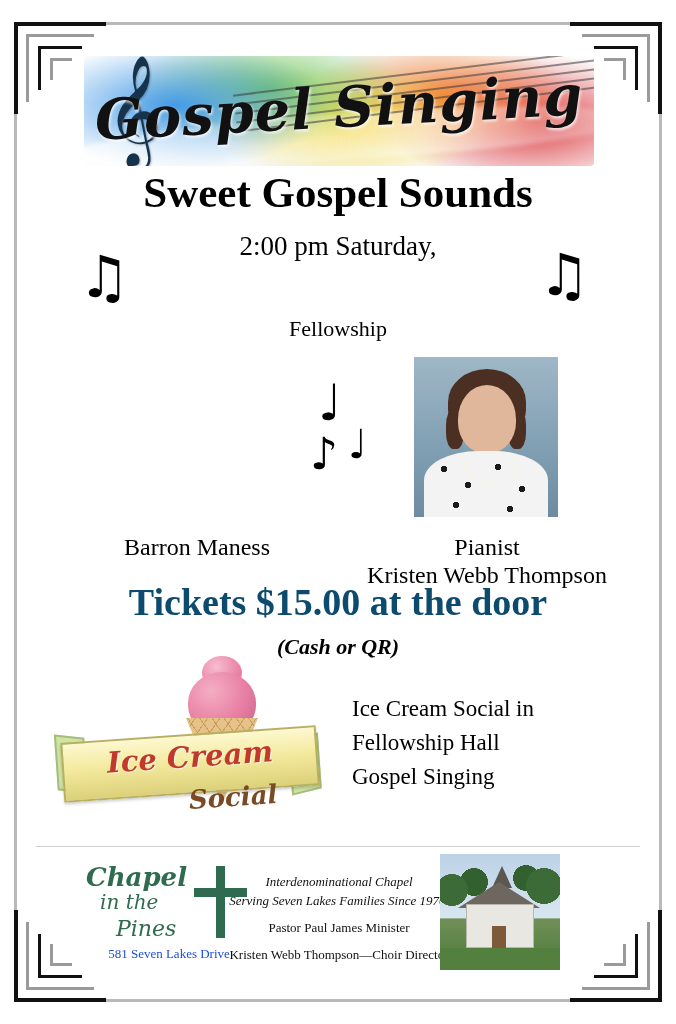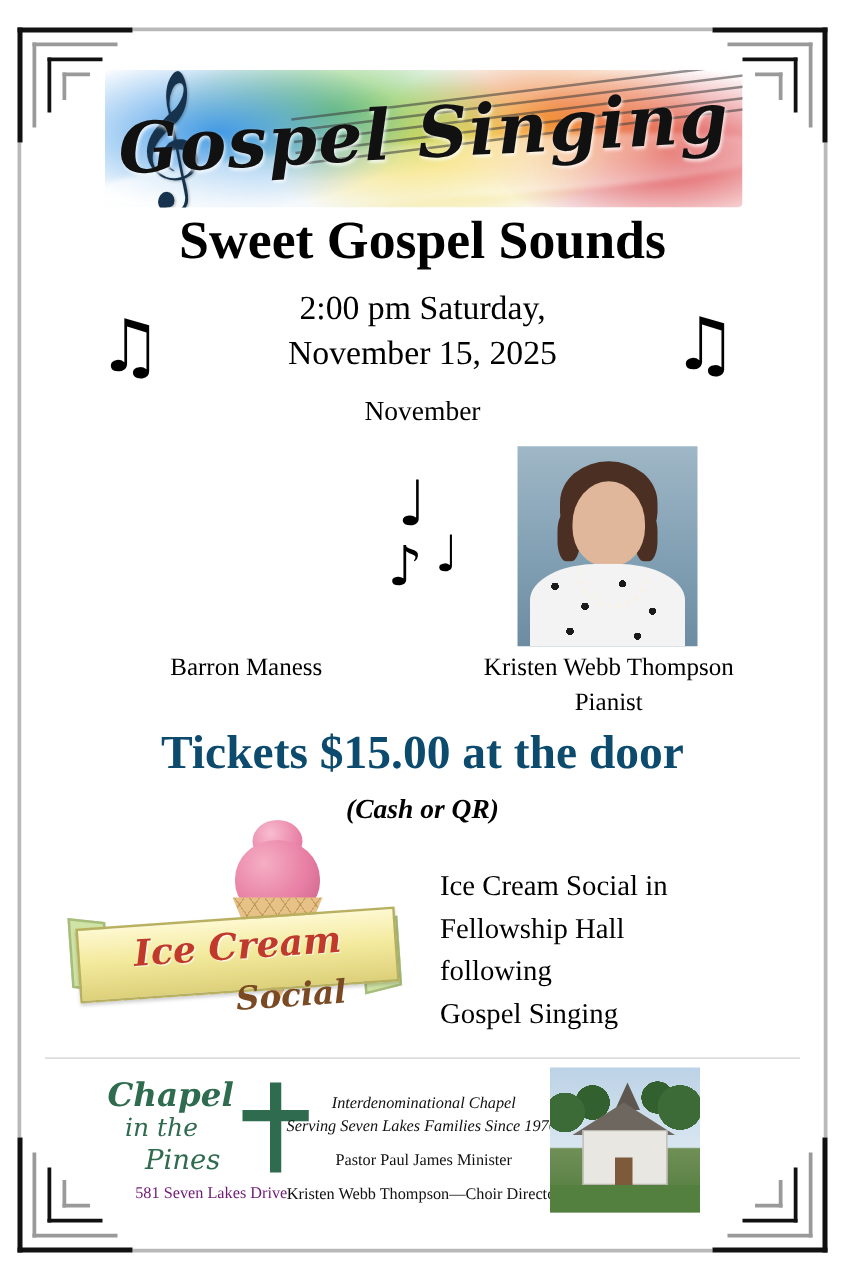--- a/index.html
+++ b/index.html
@@ -282,23 +282,24 @@
     left: 48px; bottom: 30px;
     width: 50px; height: 26px;
     border: 4px dotted #f6f2e8;
     border-top: none;
     border-radius: 0 0 40px 40px;
   }
 
   .caption {
     position: absolute;
     text-align: center;
-    font-size: 20px;
+    font-size: 24px;
     line-height: 28px;
     color: #000000;
+    margin-top: 13px;
   }
   .cap-barron  { left: 82px;  top: 520px; width: 230px; }
   .cap-kristen { left: 358px; top: 520px; width: 258px; }
 
   
   .note-glyph {
     position: absolute;
     font-family: "DejaVu Sans", sans-serif;
     color: #000000;
     line-height: 1;
@@ -470,21 +471,21 @@
     width: 53px; height: 9px;
     background: #2f6b4f;
   }
   .chapel-logo .addr {
     position: absolute;
     left: 0; top: 84px;
     width: 190px;
     text-align: center;
     font-size: 13px;
     font-style: normal;
-    color: #701a75;
+    color: #1d4ed8;
     font-family: "Liberation Serif", serif;
   }
 
   .footer-info {
     position: absolute;
     left: 226px;
     top: 872px;
     width: 226px;
     text-align: center;
     color: #111111;
@@ -616,24 +617,23 @@
         <i></i>
     </div>
     <div class="clef">𝄞</div>
     <div class="banner-title">Gospel Singing</div>
   </div>
 
   <div class="headline">Sweet Gospel Sounds</div>
 
   <div class="datetime">
     <div>2:00 pm Saturday,</div>
-    <div>November 15, 2025</div>
-  </div>
-
-  <div class="featuring">November</div>
+  </div>
+
+  <div class="featuring">Fellowship</div>
 
   <div class="note-glyph note-left">♫</div>
   <div class="note-glyph note-right">♫</div>
   <div class="note-glyph note-mid-a">♩</div>
   <div class="note-glyph note-mid-b">♪</div>
   <div class="note-glyph note-mid-c">♩</div>
 
 
   <div class="photo photo-kristen">
     <div class="hair"></div>
@@ -642,43 +642,42 @@
     <div class="head"></div>
     <div class="torso"></div>
     <div class="pearls"></div>
   </div>
 
   <div class="caption cap-barron">
     <div>Barron Maness</div>
   </div>
 
   <div class="caption cap-kristen">
+    <div>Pianist</div>
     <div>Kristen Webb Thompson</div>
-    <div>Pianist</div>
   </div>
 
   <div class="tickets">Tickets $15.00 at the door</div>
   <div class="tickets-sub">(Cash or QR)</div>
 
   <div class="icecream">
     <div class="scoop2"></div>
     <div class="scoop"></div>
     <div class="cone"></div>
     <div class="cone-lines"></div>
     <div class="ribbon-tail-l"></div>
     <div class="ribbon-tail-r"></div>
     <div class="ribbon"></div>
     <div class="ic-text1">Ice Cream</div>
     <div class="ic-text2">Social</div>
   </div>
 
   <div class="social-text">
     <div>Ice Cream Social in</div>
     <div>Fellowship  Hall</div>
-    <div>following</div>
     <div>Gospel Singing</div>
   </div>
 
   <div class="footer-rule"></div>
 
   <div class="chapel-logo">
     <div class="cross-v"></div>
     <div class="cross-h"></div>
     <div class="l1">Chapel</div>
     <div class="l2">in the</div>

